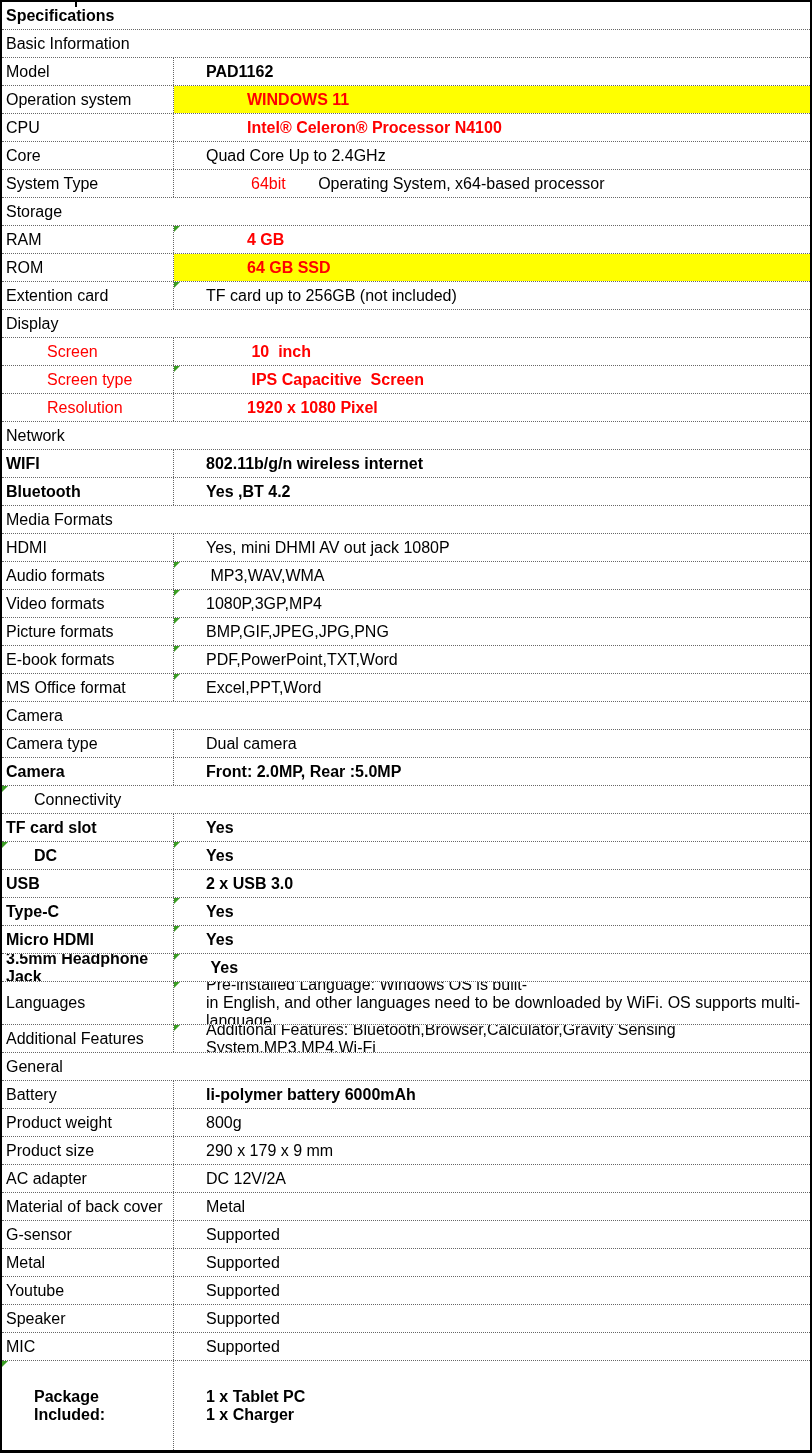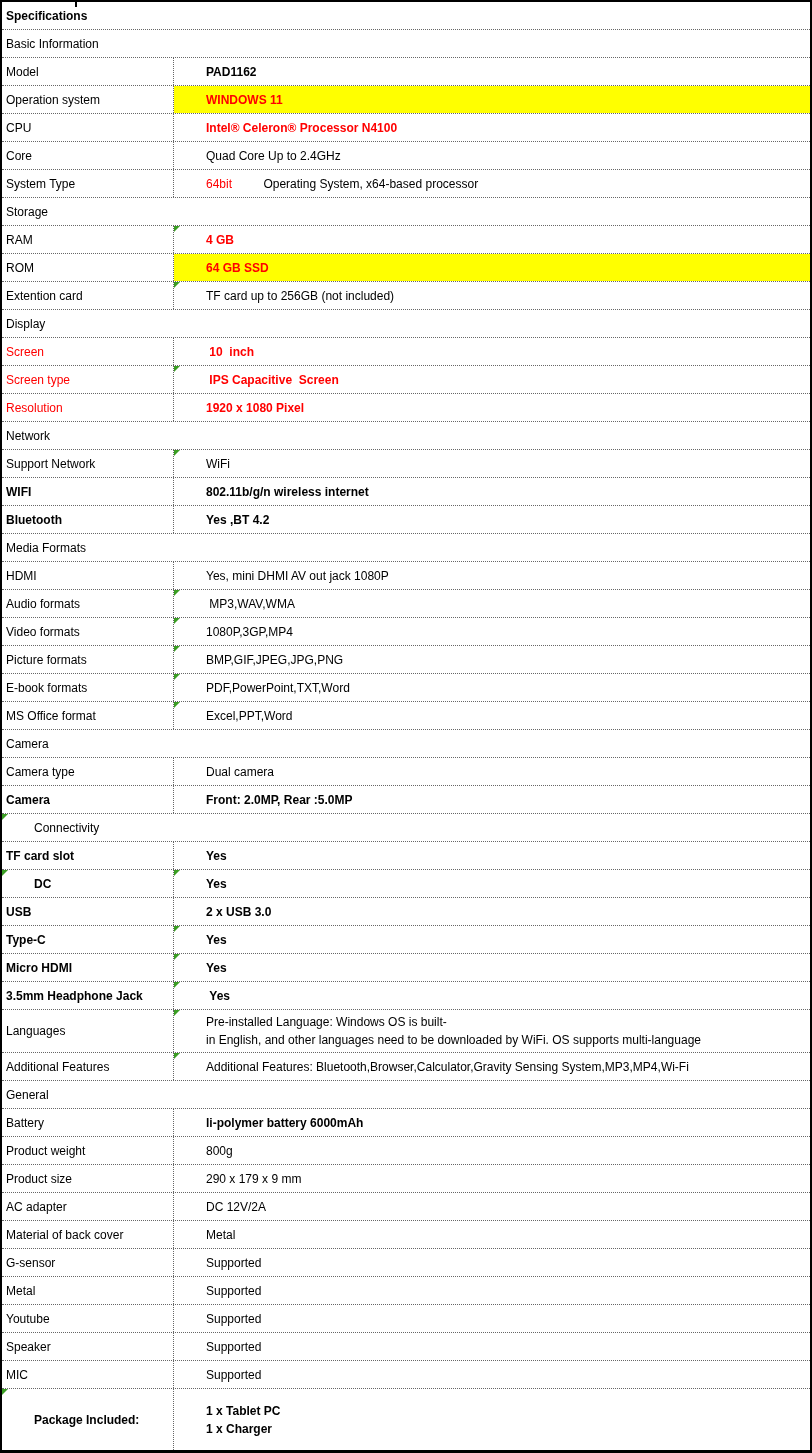--- a/index.html
+++ b/index.html
@@ -1,35 +1,35 @@
 <!DOCTYPE html>
 <html><head>
 <meta charset="utf-8">
 <style>
   html,body{margin:0;padding:0;background:#fff;}
   .sheet{
     width:812px;height:1453px;box-sizing:border-box;
     border:2px solid #000;border-bottom-width:3px;border-right-width:2px;
     display:flex;flex-direction:column;position:relative;
     font-family:"Liberation Sans","DejaVu Sans",sans-serif;
-    font-size:12px;color:#000;background:#fff;
+    font-size:16px;color:#000;background:#fff;
   }
   .tick{position:absolute;top:0;left:73px;width:2px;height:5px;background:#000;}
   .tr{display:flex;border-bottom:1px dotted #666;position:relative;flex:0 0 auto;}
   .h28{height:27px;}
   .h42{height:42px;}
   .grow{flex:1 1 auto;border-bottom:none;}
   .td{display:flex;align-items:center;box-sizing:border-box;position:relative;
       padding:0 4px;line-height:18px;overflow:hidden;}
   .label{flex:0 0 172px;width:172px;}
   .with-div .label{border-right:1px dotted #666;}
   .value{flex:1 1 auto;}
   .full{flex:1 1 auto;}
   .bold{font-weight:bold;}
-  .red{color:#ff0000;}
+  .red{color:#ff0000;padding-left:45px;}
   .yellow{background:#ffff00;}
   .pre{white-space:pre-wrap;margin-left:28px;}
   .tri{position:absolute;top:0;left:0;width:0;height:0;
        border-top:6px solid #3a9d23;border-right:6px solid transparent;}
 </style>
 </head>
 <body>
 
 <div class="sheet">
   <div class="tick"></div>
@@ -128,27 +128,20 @@
     <div class="td label red">Resolution</div>
     <div class="td value bold red">
         <span class="pre">1920 x 1080 Pixel</span>
       </div>
   </div>
 
   <div class="tr h28">
     <div class="td full">Network</div>
   </div>
 
-  <div class="tr h28 with-div">
-    <div class="td label">Support Network</div>
-    <div class="td value">
-        <span class="tri"></span>
-        <span class="pre">WiFi</span>
-      </div>
-  </div>
 
   <div class="tr h28 with-div">
     <div class="td label bold">WIFI</div>
     <div class="td value bold">
         <span class="pre">802.11b/g/n wireless internet</span>
       </div>
   </div>
 
   <div class="tr h28 with-div">
     <div class="td label bold">Bluetooth</div>

